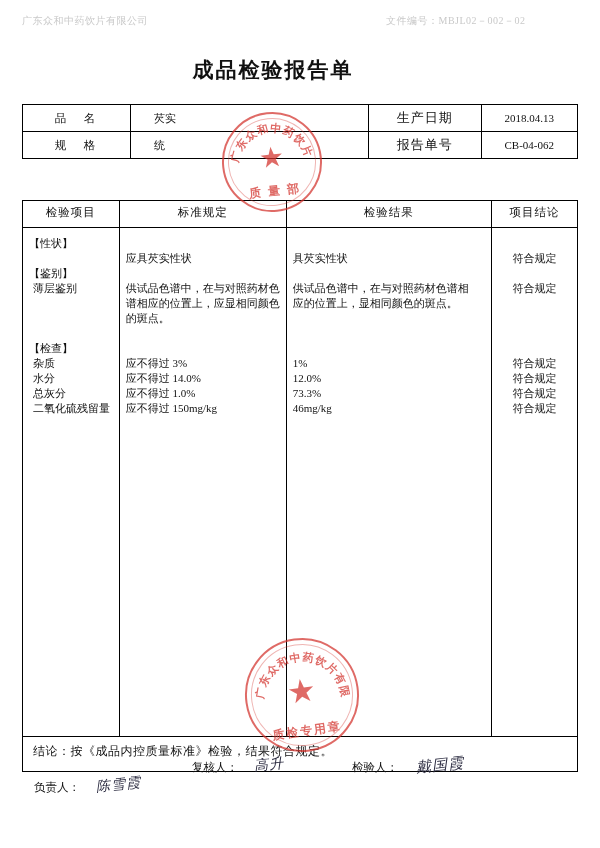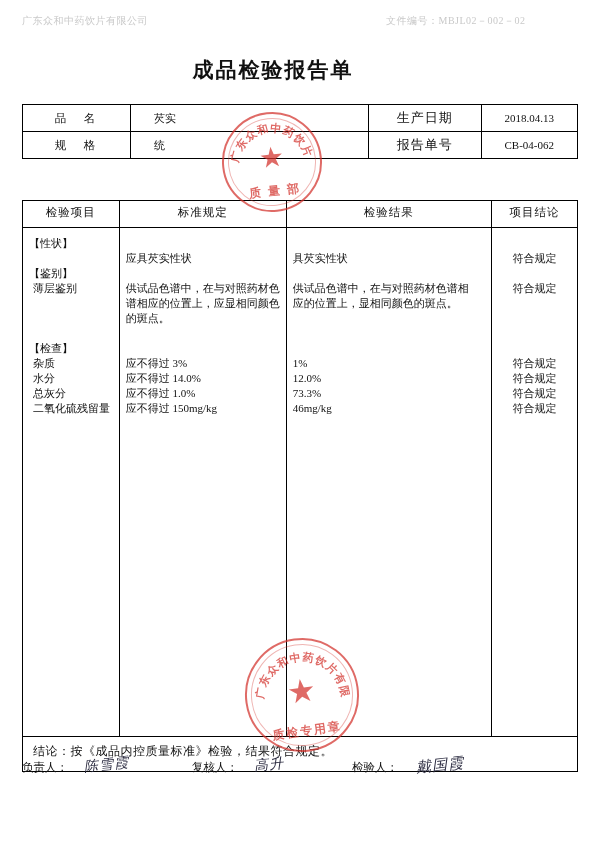--- a/index.html
+++ b/index.html
@@ -151,21 +151,21 @@
     top: 760px;
     width: 556px;
     font-size: 11.5px;
     height: 34px;
   }
   .sig .sig-block {
     position: absolute;
     top: 0;
     white-space: nowrap;
   }
-  .sig .s1 { left: 0; }
+  .sig .s1 { left: 12px; margin-top: 20px; }
   .sig .s2 { left: 170px; }
   .sig .s3 { left: 330px; }
   .sig .hand {
     font-family: "DejaVu Serif", serif;
     font-style: italic;
     color: #2b2b40;
     font-size: 14px;
     position: absolute;
     top: -4px;
     transform: rotate(-6deg);

